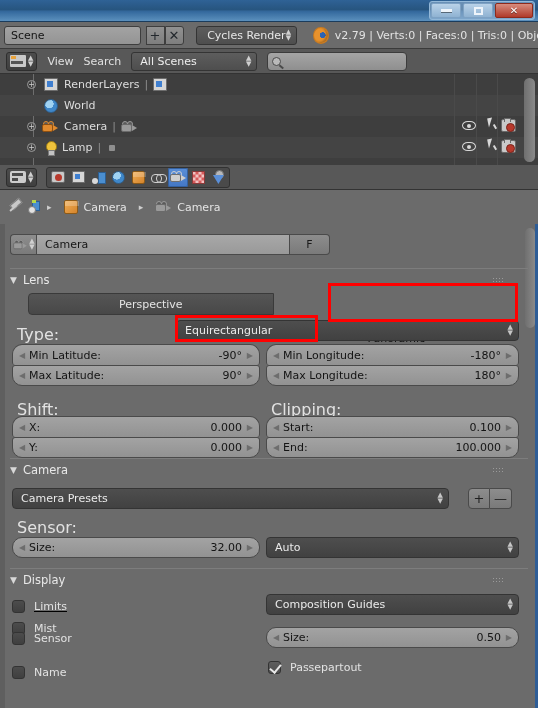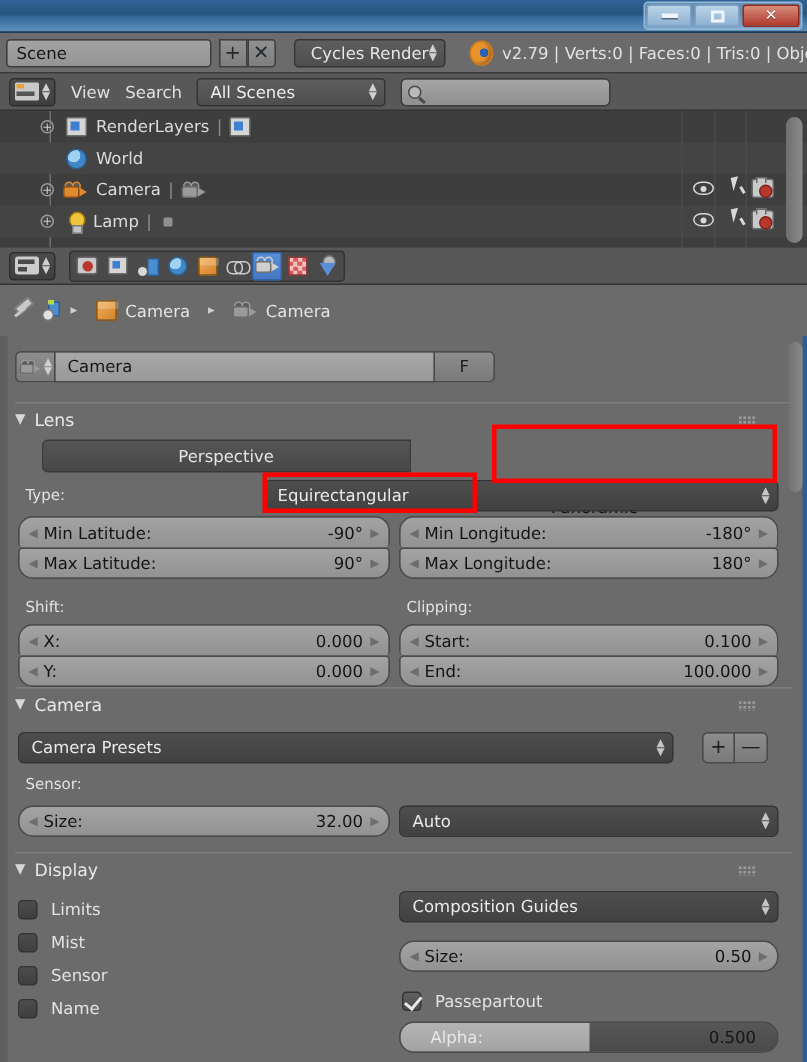--- a/index.html
+++ b/index.html
@@ -207,21 +207,21 @@
     background-size:3px 3px; }
 
   .segbtns { position:absolute; display:flex; height:22px;padding-left:16px; }
   .seg { flex:1; display:flex; align-items:center; justify-content:center;
     background:linear-gradient(180deg,#555555,#484848); border:1px solid #3a3a3a;
     color:#e4e4e4; font-size:11px; }
   .seg:first-child { border-radius:4px 0 0 4px; }
   .seg:last-child { border-radius:0 4px 4px 0;margin-top:44px; }
   .seg.sel { background:linear-gradient(180deg,#6d9ee0,#4b7ec9); color:#101010; border-color:#3d6aa8; }
 
-  .lbl { position:absolute; color:#e2e2e2; font-size:10px; }
+  .lbl { position:absolute; color:#e2e2e2; font-size:16px; }
 
   .dd { position:absolute; height:21px; display:flex; align-items:center;
     background:linear-gradient(180deg,#4e4e4e,#414141); border:1px solid #343434; border-radius:4px;
     color:#eaeaea; font-size:11px; padding-left:8px; }
   .dd .ud { position:absolute; right:5px; top:3px; display:flex; flex-direction:column; line-height:6px;
     color:#c6c6c6; font-size:7px; }
 
   .numf { position:absolute; height:21px; display:flex; align-items:center;
     background:linear-gradient(180deg,#a3a3a3,#929292); border:1px solid #4a4a4a; border-radius:10px;
     color:#141414; font-size:11px; }
@@ -570,29 +570,29 @@
           <span>▼</span>
         </span>
     </div>
 
     <div class="panel-head" style="top:344px;">
       <span class="tri">▼</span>
       <span class="ttl">Display</span>
       <span class="grip"></span>
     </div>
 
-    <div class="checkrow" style="left:12px; top:376px;">
+    <div class="checkrow" style="left:12px; top:376px;text-decoration:underline;">
       <span class="cbox"></span>
       <span class="ck-label">Limits</span>
     </div>
     <div class="checkrow" style="left:12px; top:398px;">
       <span class="cbox"></span>
       <span class="ck-label">Mist</span>
     </div>
-    <div class="checkrow" style="left:12px; top:420px;">
+    <div class="checkrow" style="left:12px; top:408px;">
       <span class="cbox"></span>
       <span class="ck-label">Sensor</span>
     </div>
     <div class="checkrow" style="left:12px; top:442px;">
       <span class="cbox"></span>
       <span class="ck-label">Name</span>
     </div>
 
     <div class="dd" style="left:266px; top:370px; width:253px;">
       <span>Composition Guides</span>
@@ -607,23 +607,18 @@
       <span class="nm">Size:</span>
       <span class="vl">0.50</span>
       <span class="rt">▶</span>
     </div>
 
     <div class="checkrow" style="left:268px; top:437px;">
       <span class="cbox on"></span>
       <span class="ck-label">Passepartout</span>
     </div>
 
-    <div class="slider" style="left:266px; top:457px; width:253px;">
-      <span class="fill" id="alpha-fill" style="width: 50%;"></span>
-      <span class="nm">Alpha:</span>
-      <span class="vl">0.500</span>
-    </div>
   </div>
 
   <div class="redbox" style="left:328px; top:283px; width:190px; height:39px;"></div>
   <div class="redbox" style="left:175px; top:315px; width:143px; height:27px;"></div>
 
 </div>
 
 </body></html>

